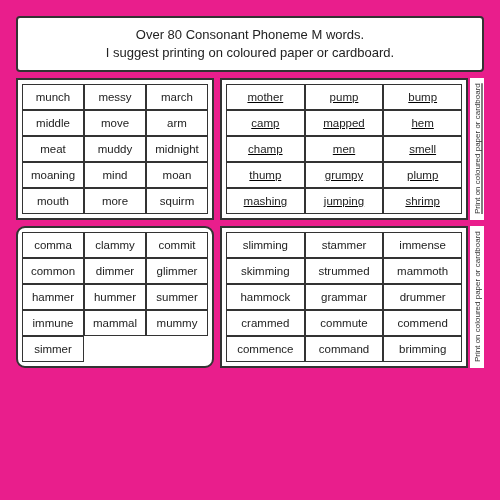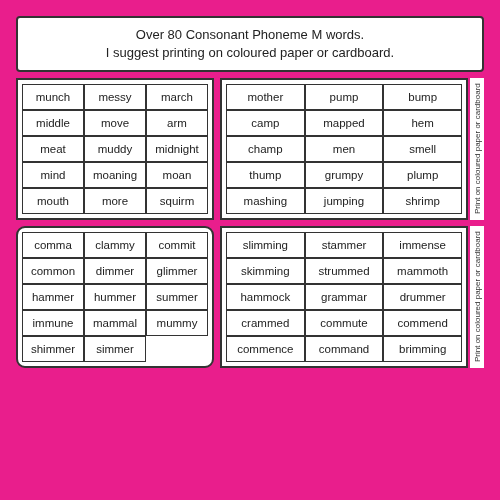--- a/index.html
+++ b/index.html
@@ -103,29 +103,29 @@
       <div class="word-grid grid-3col left-grid" style="width:198px;">
       <div class="word-cell">munch</div>
           <div class="word-cell">messy</div>
           <div class="word-cell">march</div>
           <div class="word-cell">middle</div>
           <div class="word-cell">move</div>
           <div class="word-cell">arm</div>
           <div class="word-cell">meat</div>
           <div class="word-cell">muddy</div>
           <div class="word-cell">midnight</div>
+          <div class="word-cell">moaning</div>
           <div class="word-cell">mind</div>
-          <div class="word-cell">moaning</div>
           <div class="word-cell">moan</div>
           <div class="word-cell">mouth</div>
           <div class="word-cell">more</div>
           <div class="word-cell">squirm</div>
         </div>
 
-      <div class="right-section" style="flex:1;">
+      <div class="right-section" style="flex:1;text-decoration:underline;">
         <div class="word-grid grid-3col" style="flex:1;">
         <div class="word-cell">mother</div>
             <div class="word-cell">pump</div>
             <div class="word-cell">bump</div>
             <div class="word-cell">camp</div>
             <div class="word-cell">mapped</div>
             <div class="word-cell">hem</div>
             <div class="word-cell">champ</div>
             <div class="word-cell">men</div>
             <div class="word-cell">smell</div>
@@ -148,21 +148,20 @@
           <div class="word-cell">commit</div>
           <div class="word-cell">common</div>
           <div class="word-cell">dimmer</div>
           <div class="word-cell">glimmer</div>
           <div class="word-cell">hammer</div>
           <div class="word-cell">hummer</div>
           <div class="word-cell">summer</div>
           <div class="word-cell">immune</div>
           <div class="word-cell">mammal</div>
           <div class="word-cell">mummy</div>
-          <div class="word-cell">shimmer</div>
           <div class="word-cell">simmer</div>
         </div>
 
       <div class="right-section" style="flex:1;">
         <div class="word-grid grid-3col" style="flex:1;">
         <div class="word-cell">slimming</div>
             <div class="word-cell">stammer</div>
             <div class="word-cell">immense</div>
             <div class="word-cell">skimming</div>
             <div class="word-cell">strummed</div>

